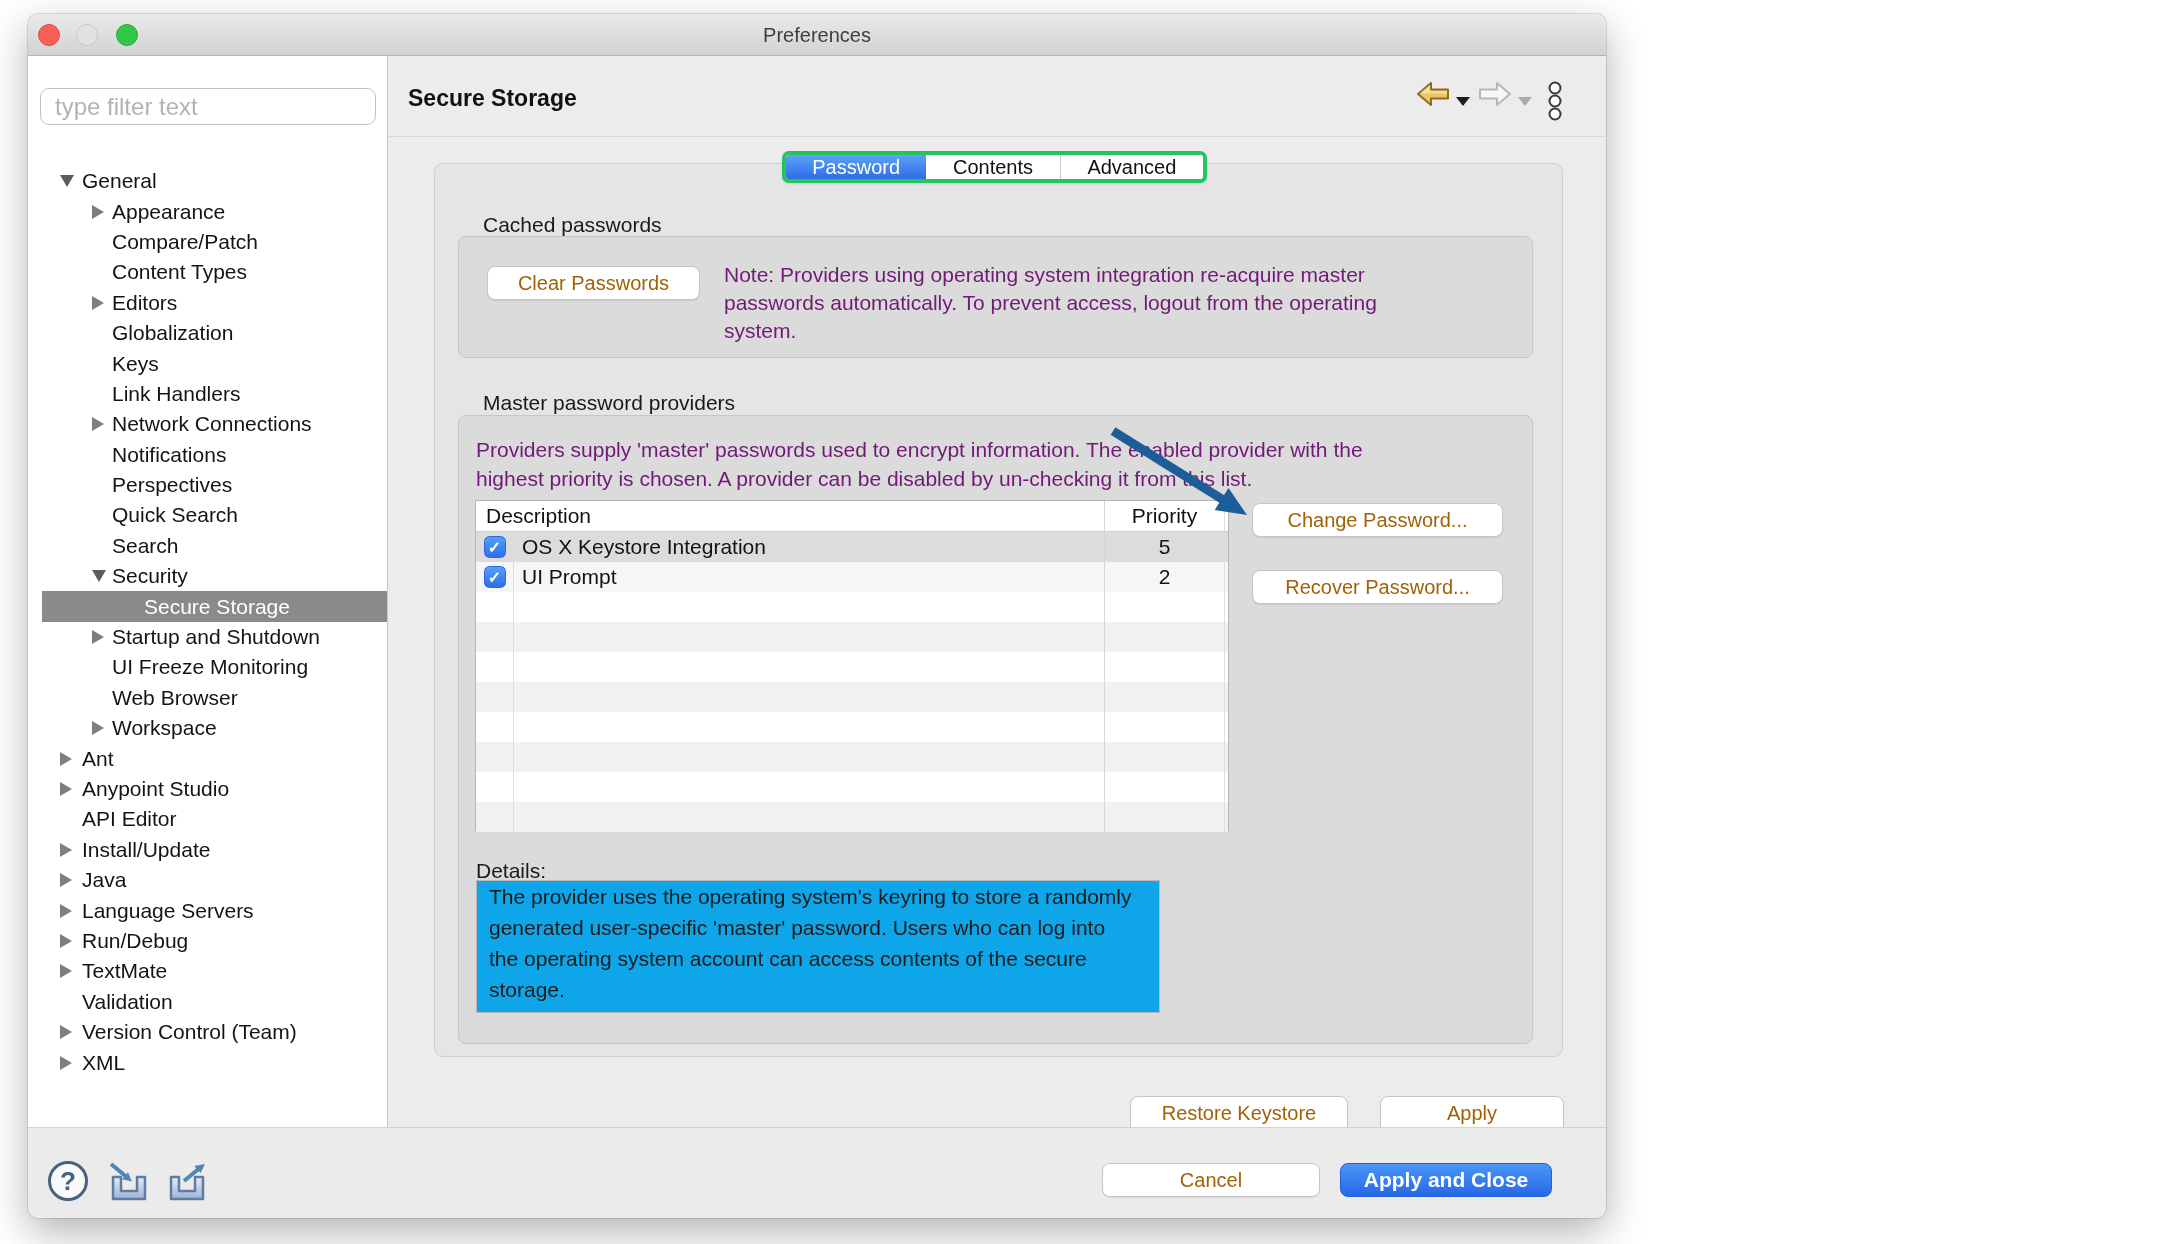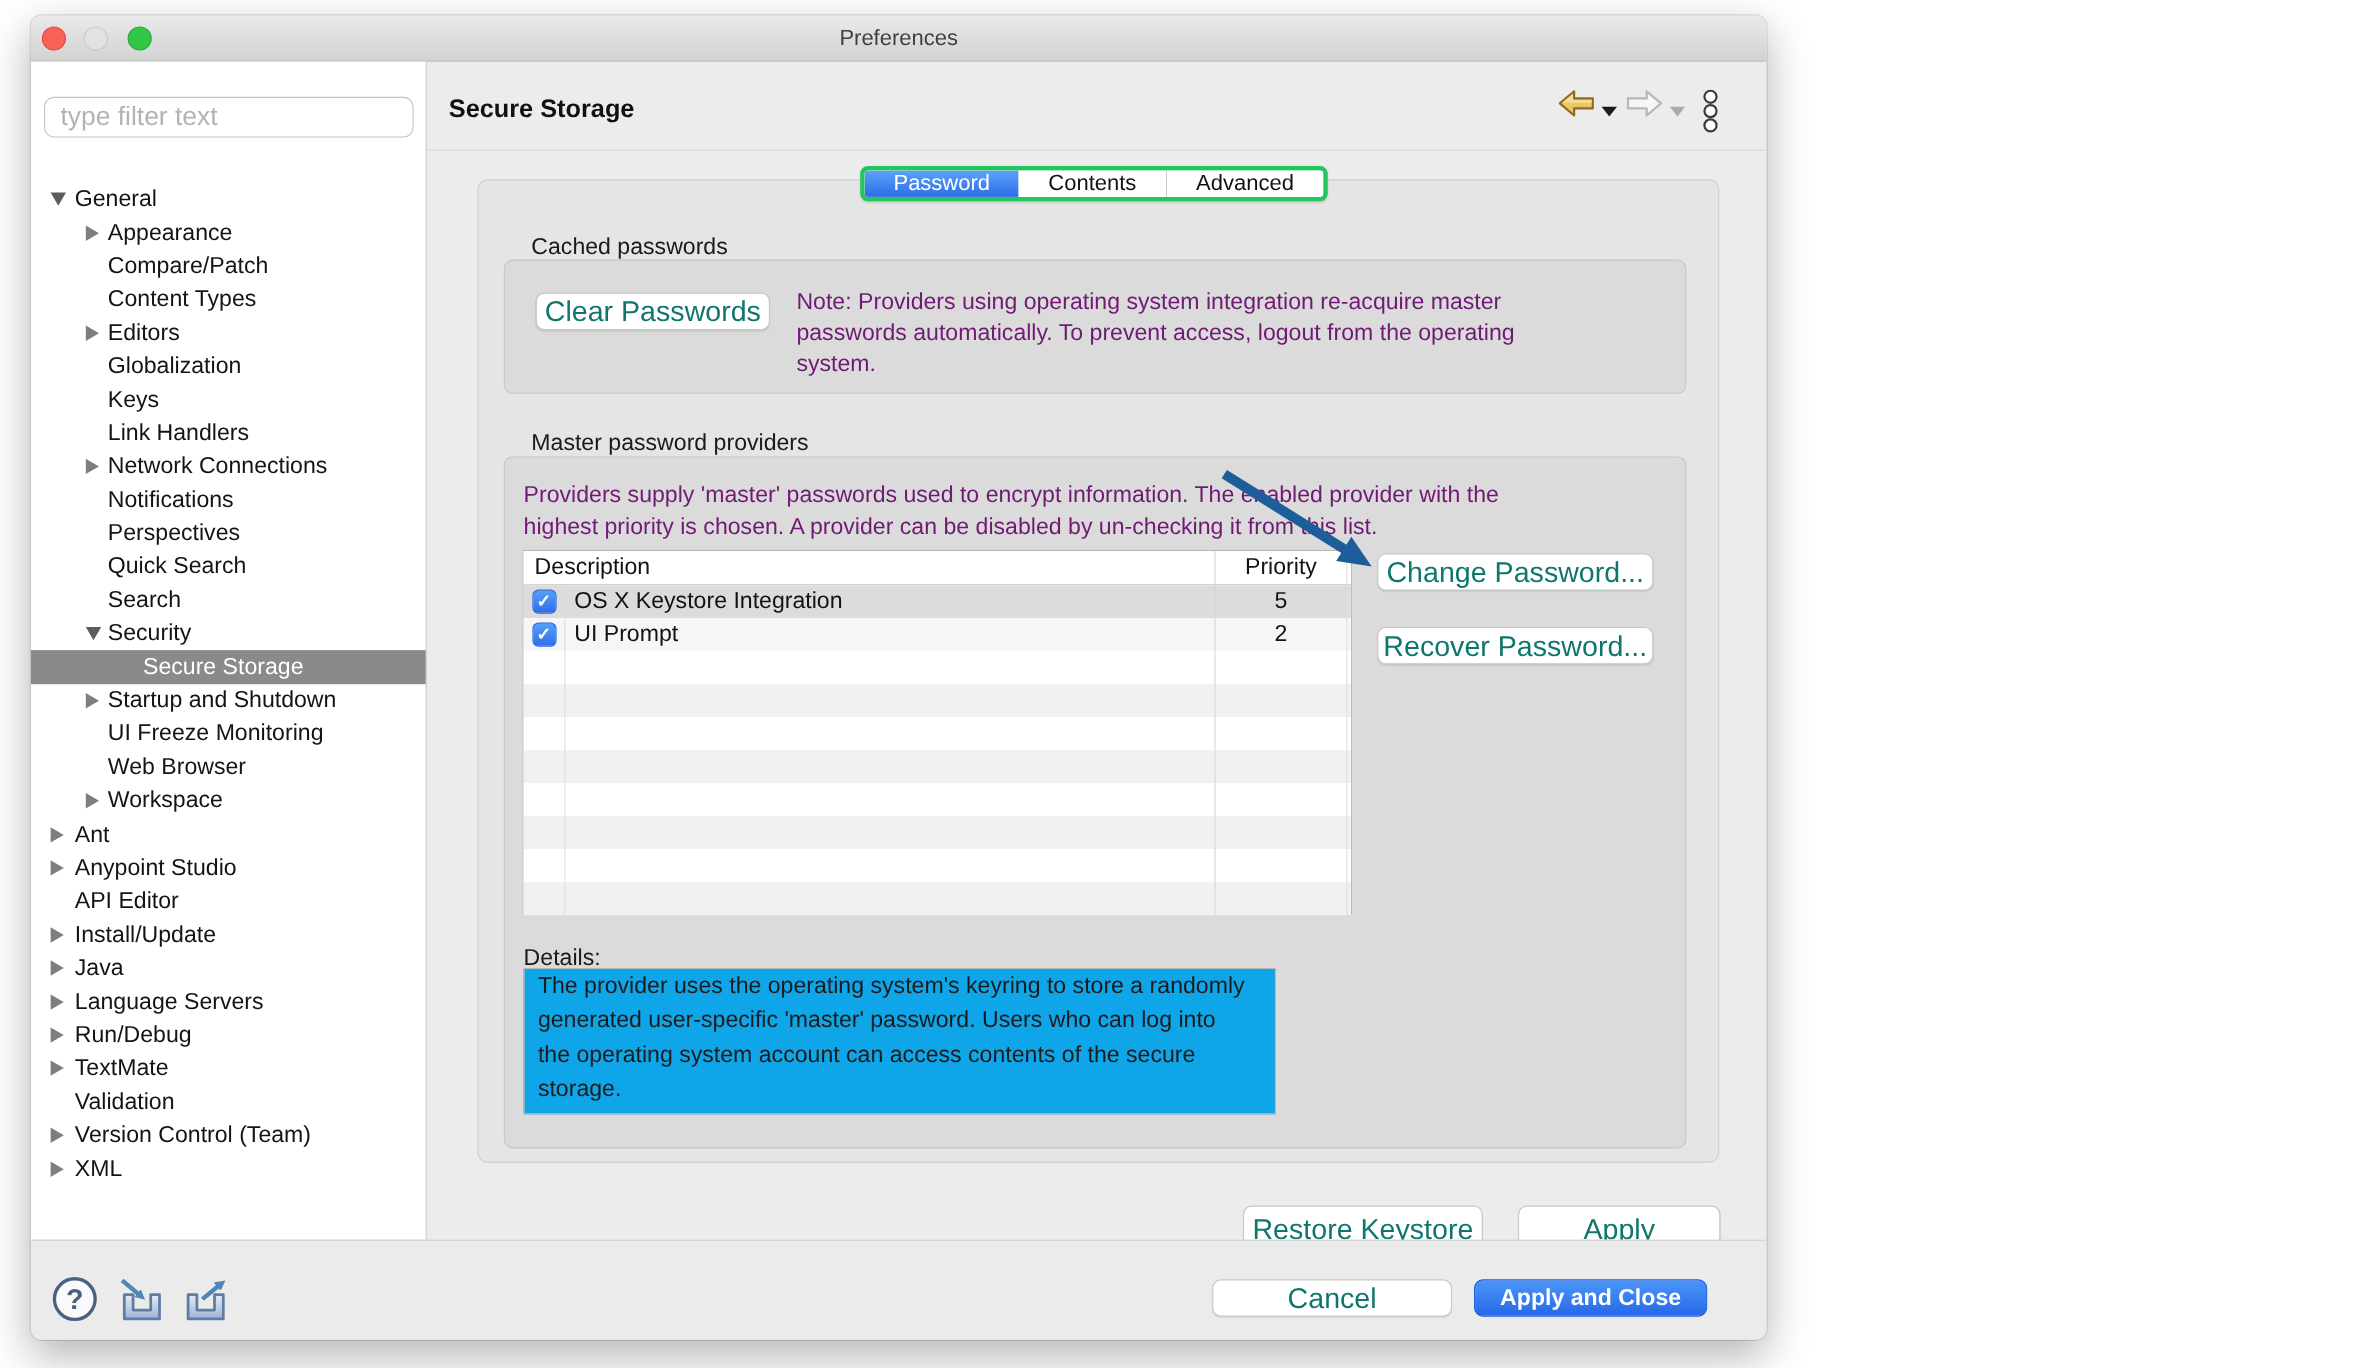--- a/index.html
+++ b/index.html
@@ -25,21 +25,21 @@
   
   .sidebar { position:absolute; left:0; top:42px; width:360px; height:1071px;
     background:#ffffff; border-right:1px solid #c6c6c6; overflow:hidden; }
   .filter { position:absolute; left:12px; top:32px; width:336px; height:37px;
     border:1px solid #c3c3c3; border-radius:9px; background:#fff;
     font-size:24px; padding:0 14px; color:#333; outline:none;
     font-family:"Liberation Sans", sans-serif; }
   .filter::placeholder { color:#b3b3b3; }
   .tree { position:absolute; left:0; top:110px; width:360px; }
   .tree-row { position:relative; height:30.4px; display:flex; align-items:center;
-    font-size:21px; color:#141414; white-space:nowrap; cursor:default; }
+    font-size:21px; color:#141414; white-space:nowrap; cursor:default;margin-left:14px; }
   .tree-row.lvl0 { padding-left:40px; }
   .tree-row.lvl1 { padding-left:70px; }
   .tree-row.lvl2 { padding-left:102px; }
   .tree-row.selected { background:#8a8a8a; color:#ffffff; }
   .tw { position:absolute; width:0; height:0; }
   .tw.right { border-left:12px solid #7e7e7e; border-top:7px solid transparent; border-bottom:7px solid transparent; }
   .tw.down  { border-top:12px solid #5c5c5c; border-left:7px solid transparent; border-right:7px solid transparent; }
   .lvl0 > .tw { left:18px; } .lvl1 > .tw { left:50px; }
 
   
@@ -60,21 +60,21 @@
   .tab { display:flex; align-items:center; justify-content:center; font-size:20px; color:#111;
     background:#fff; border-right:1px solid #c8c8c8; cursor:default; }
   .tab:last-child { border-right:none; }
   .tab.selected { background:linear-gradient(#5da2fa,#2d6ce6); color:#fff; border-right:none; }
 
   .group-label { position:absolute; font-size:21px; color:#1a1a1a; }
   .groupbox { position:absolute; background:#dbdbdb; border:1px solid #c6c6c6; border-radius:8px; }
 
   .btn { display:flex; align-items:center; justify-content:center;
     background:#ffffff; border:1px solid #c6c6c6; border-radius:8px;
-    font-size:26px; color:#0f766e; box-shadow:0 1px 1px rgba(0,0,0,.08); cursor:default; }
+    font-size:20px; color:#a16207; box-shadow:0 1px 1px rgba(0,0,0,.08); cursor:default; }
 
   .textlines div { font-size:21px; color:#701a75; }
 
   
   .ptable { position:absolute; left:447px; top:486px; width:754px; height:331px;
     background:#ffffff; border:1px solid #b5b5b5; }
   .prow { display:flex; height:30px; }
   .prow.header { height:31px; border-bottom:1px solid #cfcfcf; background:#fff; }
   .cell { display:flex; align-items:center; font-size:21px; color:#121212; overflow:hidden; }
   .c-check { width:38px; justify-content:center; border-right:1px solid #dedede; }

